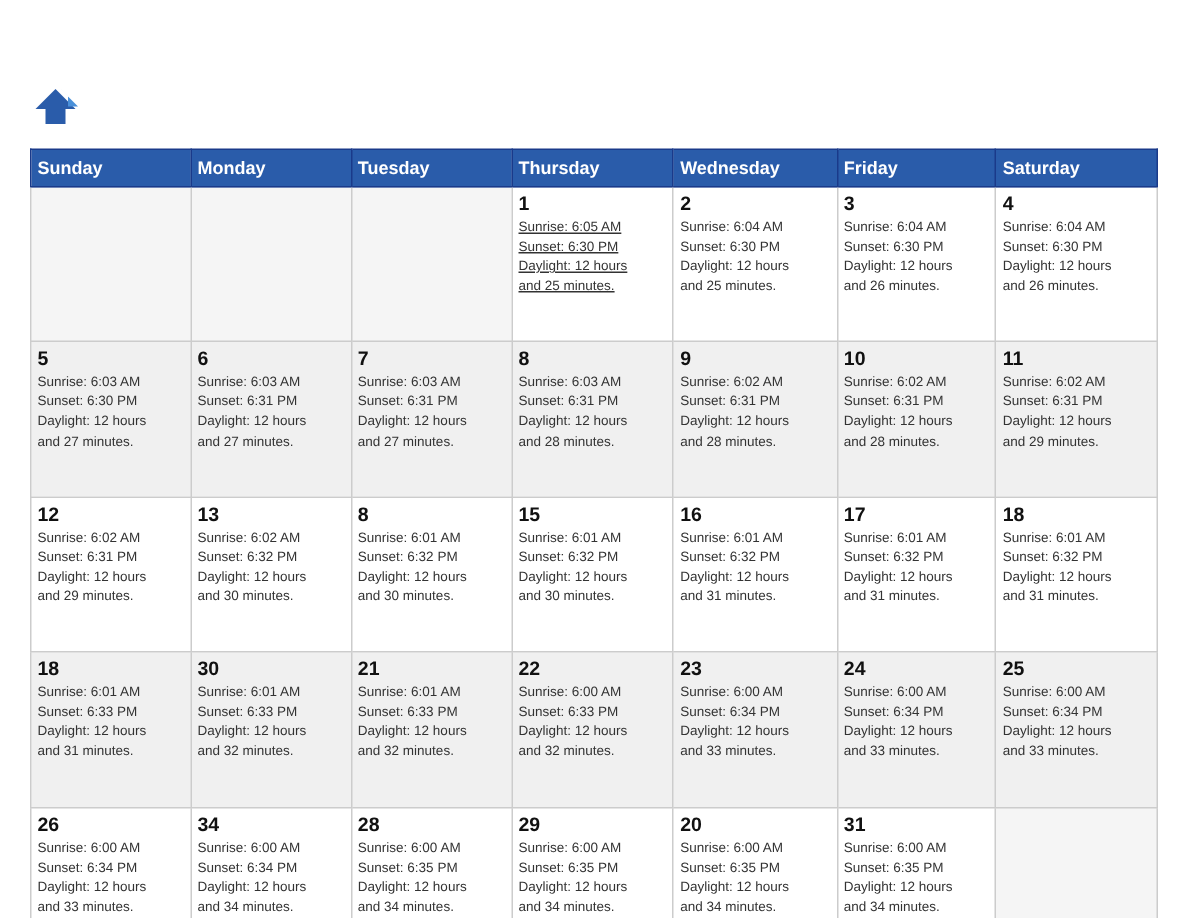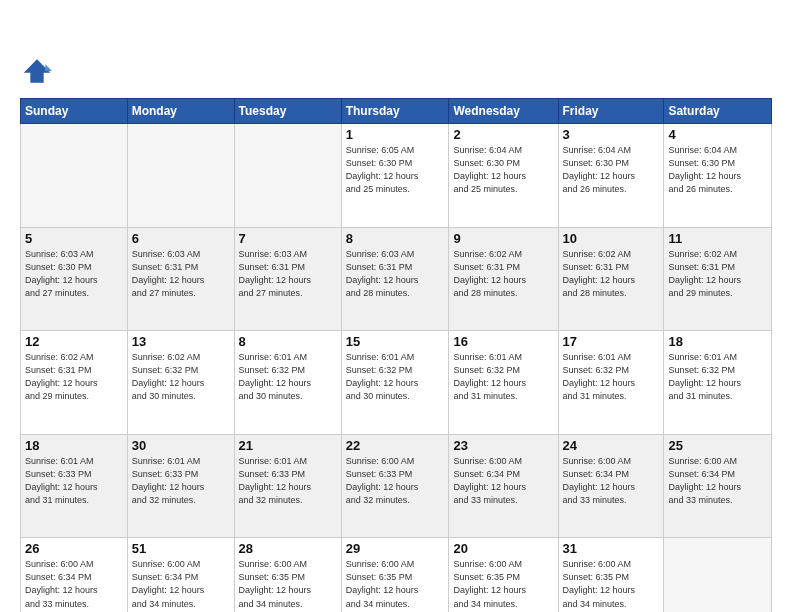--- a/index.html
+++ b/index.html
@@ -125,21 +125,21 @@
           <th>Saturday</th>
         </tr>
     </thead>
     <tbody id="calendar-body">
     <tr>
           <td class="empty"></td>
           <td class="empty"></td>
           <td class="empty"></td>
           <td>
             <span class="day-num">1</span>
-            <div class="day-info" style="white-space: pre-line;">Sunrise: 6:05 AM
+            <div class="day-info" style="white-space: pre-line; text-decoration: underline;">Sunrise: 6:05 AM
 Sunset: 6:30 PM
 Daylight: 12 hours
 and 25 minutes.</div>
           </td>
           <td>
             <span class="day-num">2</span>
             <div class="day-info" style="white-space: pre-line;">Sunrise: 6:04 AM
 Sunset: 6:30 PM
 Daylight: 12 hours
 and 25 minutes.</div>
@@ -314,21 +314,21 @@
         </tr>
         <tr>
           <td>
             <span class="day-num">26</span>
             <div class="day-info" style="white-space: pre-line;">Sunrise: 6:00 AM
 Sunset: 6:34 PM
 Daylight: 12 hours
 and 33 minutes.</div>
           </td>
           <td>
-            <span class="day-num">51</span>
+            <span class="day-num">34</span>
             <div class="day-info" style="white-space: pre-line;">Sunrise: 6:00 AM
 Sunset: 6:34 PM
 Daylight: 12 hours
 and 34 minutes.</div>
           </td>
           <td>
             <span class="day-num">28</span>
             <div class="day-info" style="white-space: pre-line;">Sunrise: 6:00 AM
 Sunset: 6:35 PM
 Daylight: 12 hours

